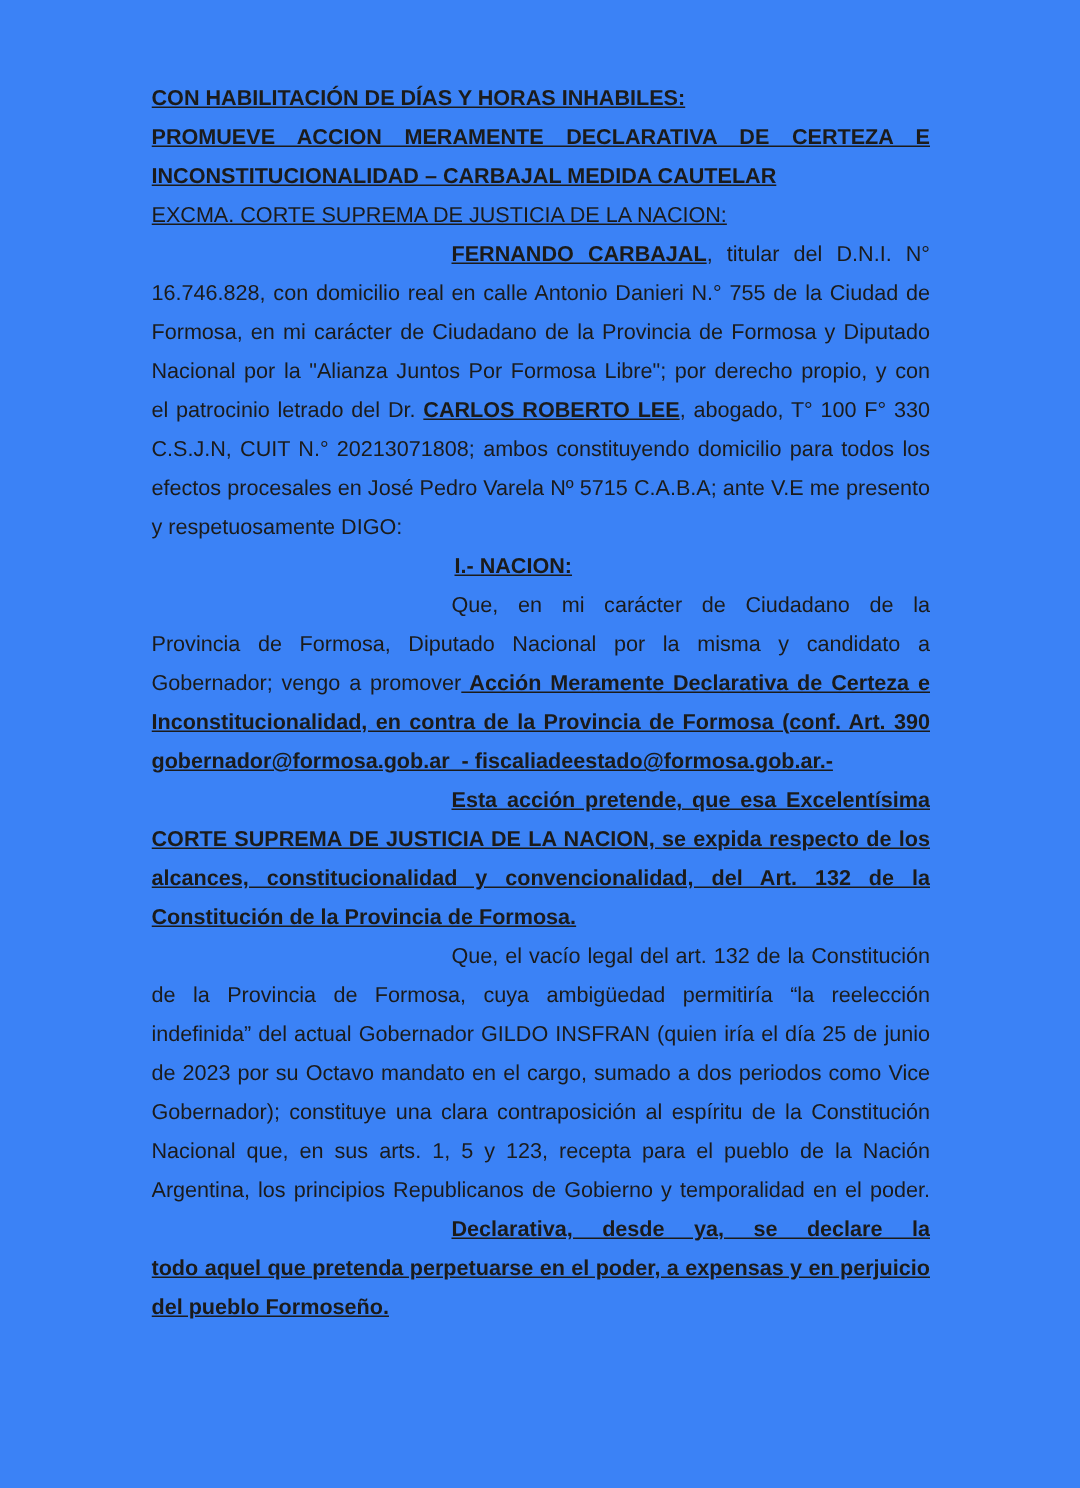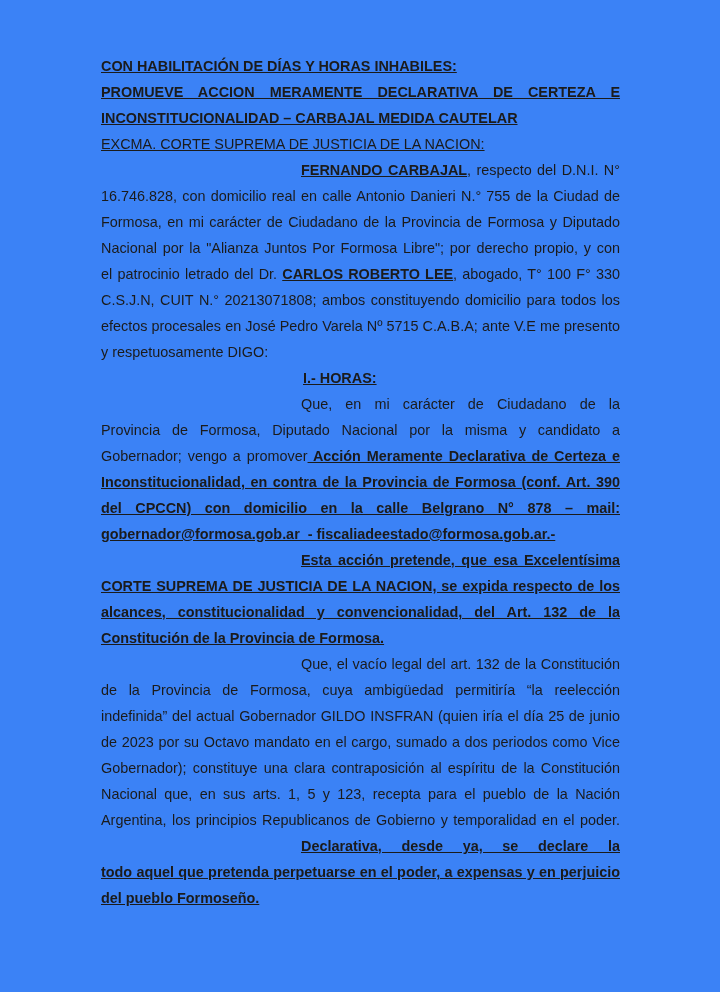--- a/index.html
+++ b/index.html
@@ -41,34 +41,33 @@
 </style>
 </head>
 <body>
 
 <div class="page">
   <div class="content">
       <div class="line l"><span class="seg b u">CON HABILITACIÓN DE DÍAS Y HORAS INHABILES:</span></div>
       <div class="line j"><span class="seg b u">PROMUEVE ACCION MERAMENTE DECLARATIVA DE CERTEZA E</span></div>
       <div class="line l"><span class="seg b u">INCONSTITUCIONALIDAD – CARBAJAL MEDIDA CAUTELAR</span></div>
       <div class="line l"><span class="seg u">EXCMA. CORTE SUPREMA DE JUSTICIA DE LA NACION:</span></div>
-      <div class="line j" style="padding-left: 200px;"><span class="seg b u">FERNANDO CARBAJAL</span><span class="seg">, respecto del D.N.I. N°</span></div>
+      <div class="line j" style="padding-left: 200px;"><span class="seg b u">FERNANDO CARBAJAL</span><span class="seg">, titular del D.N.I. N°</span></div>
       <div class="line j"><span class="seg">16.746.828, con domicilio real en calle Antonio Danieri N.° 755 de la Ciudad de</span></div>
       <div class="line j"><span class="seg">Formosa, en mi carácter de Ciudadano de la Provincia de Formosa y Diputado</span></div>
       <div class="line j"><span class="seg">Nacional por la "Alianza Juntos Por Formosa Libre"; por derecho propio, y con</span></div>
       <div class="line j"><span class="seg">el patrocinio letrado del Dr. </span><span class="seg b u">CARLOS ROBERTO LEE</span><span class="seg">, abogado, T° 100 F° 330</span></div>
       <div class="line j"><span class="seg">C.S.J.N, CUIT N.° 20213071808; ambos constituyendo domicilio para todos los</span></div>
       <div class="line j"><span class="seg">efectos procesales en José Pedro Varela Nº 5715 C.A.B.A; ante V.E me presento</span></div>
       <div class="line l"><span class="seg">y respetuosamente DIGO:</span></div>
-      <div class="line l" style="padding-left: 202px;"><span class="seg b u">I.- HORAS:</span></div>
+      <div class="line l" style="padding-left: 202px;"><span class="seg b u">I.- NACION:</span></div>
       <div class="line j" style="padding-left: 200px;"><span class="seg">Que, en mi carácter de Ciudadano de la</span></div>
       <div class="line j"><span class="seg">Provincia de Formosa, Diputado Nacional por la misma y candidato a</span></div>
       <div class="line j"><span class="seg">Gobernador; vengo a promover</span><span class="seg b u"> Acción Meramente Declarativa de Certeza e</span></div>
       <div class="line j"><span class="seg b u">Inconstitucionalidad, en contra de la Provincia de Formosa (conf. Art. 390</span></div>
-      <div class="line j"><span class="seg b u">del CPCCN) con domicilio en la calle Belgrano N° 878 – mail:</span></div>
       <div class="line l"><span class="seg b u">gobernador@formosa.gob.ar&nbsp; - fiscaliadeestado@formosa.gob.ar.-</span></div>
       <div class="line j" style="padding-left: 200px;"><span class="seg b u">Esta acción pretende, que esa Excelentísima</span></div>
       <div class="line j"><span class="seg b u">CORTE SUPREMA DE JUSTICIA DE LA NACION, se expida respecto de los</span></div>
       <div class="line j"><span class="seg b u">alcances, constitucionalidad y convencionalidad, del Art. 132 de la</span></div>
       <div class="line l"><span class="seg b u">Constitución de la Provincia de Formosa.</span></div>
       <div class="line j" style="padding-left: 200px;"><span class="seg">Que, el vacío legal del art. 132 de la Constitución</span></div>
       <div class="line j"><span class="seg">de la Provincia de Formosa, cuya ambigüedad permitiría “la reelección</span></div>
       <div class="line j"><span class="seg">indefinida” del actual Gobernador GILDO INSFRAN (quien iría el día 25 de junio</span></div>
       <div class="line j"><span class="seg">de 2023 por su Octavo mandato en el cargo, sumado a dos periodos como Vice</span></div>
       <div class="line j"><span class="seg">Gobernador); constituye una clara contraposición al espíritu de la Constitución</span></div>

